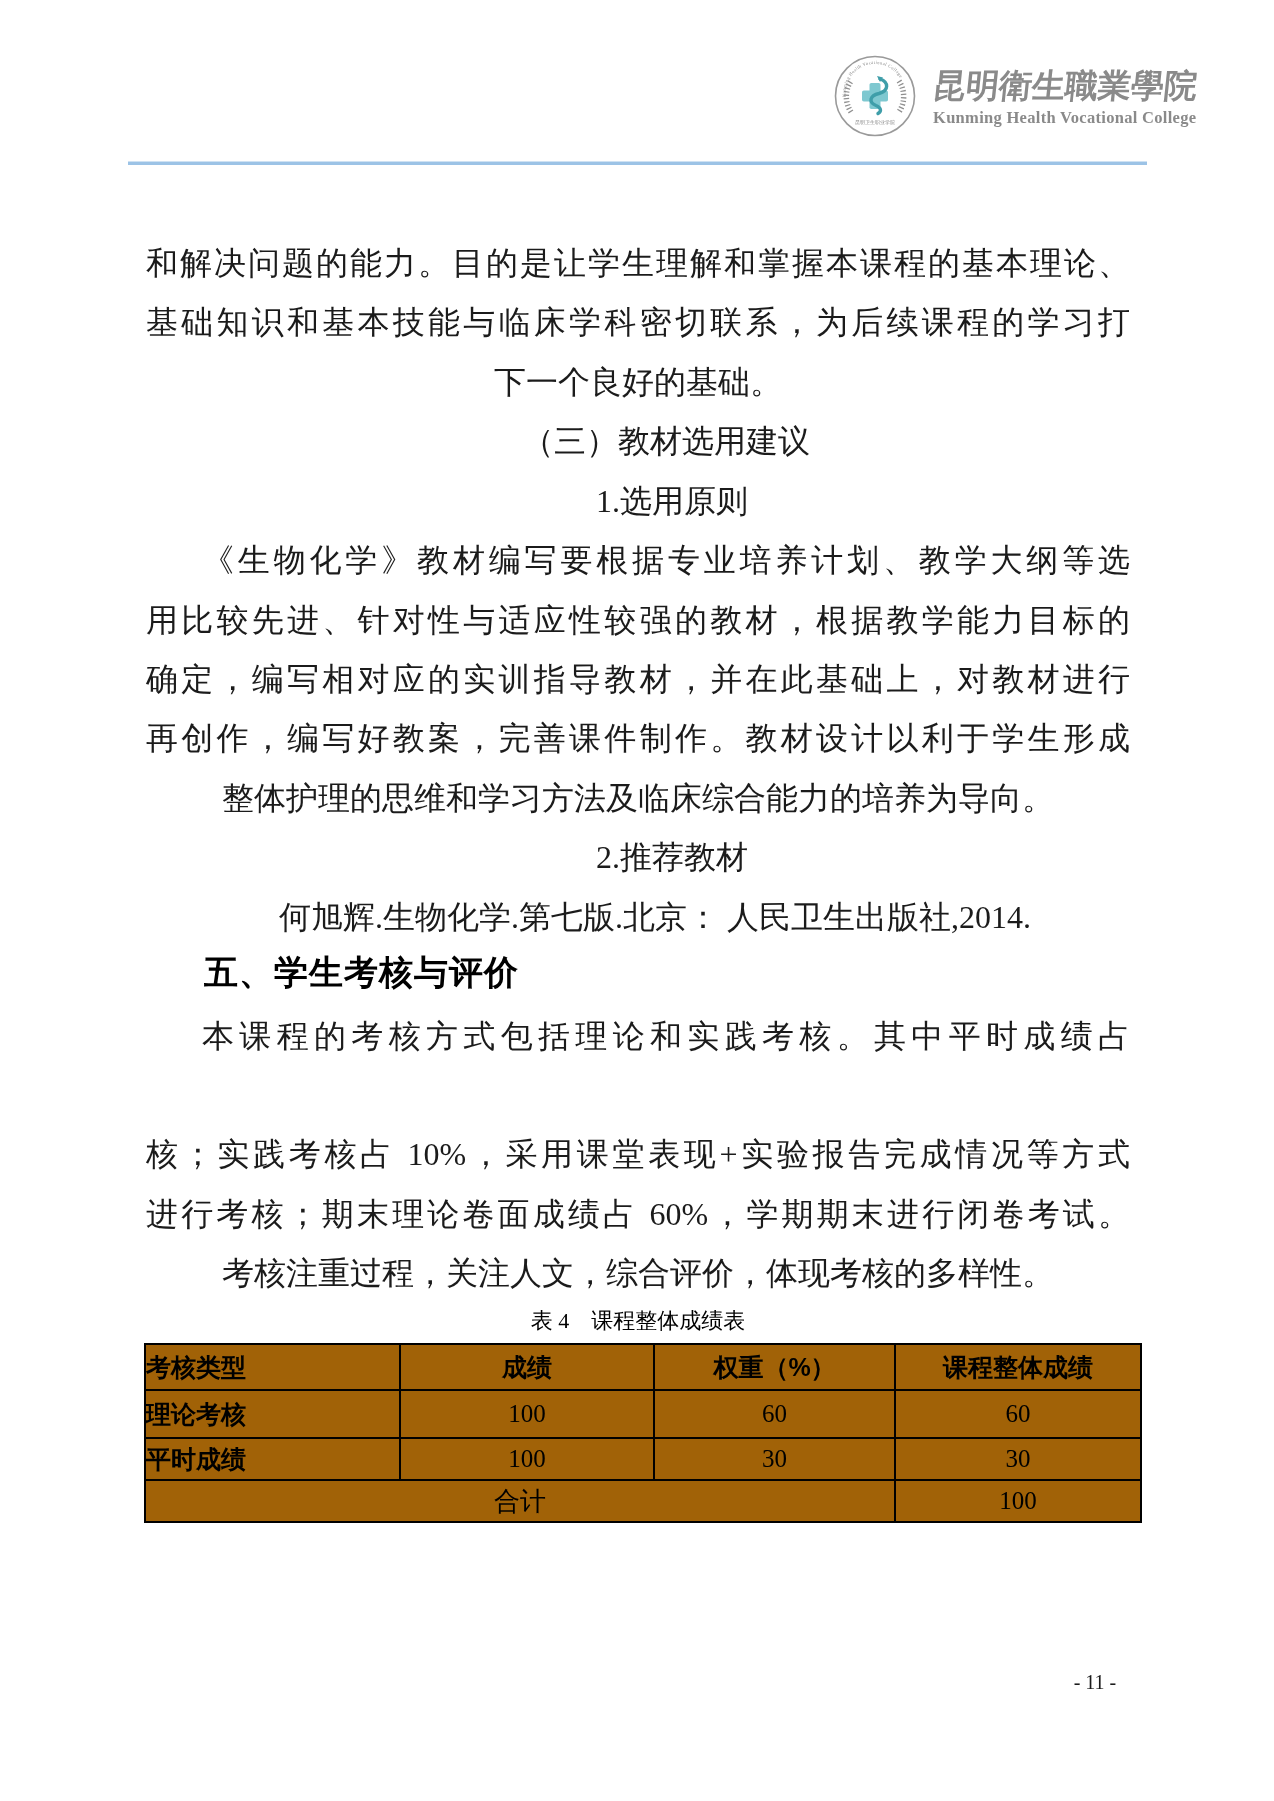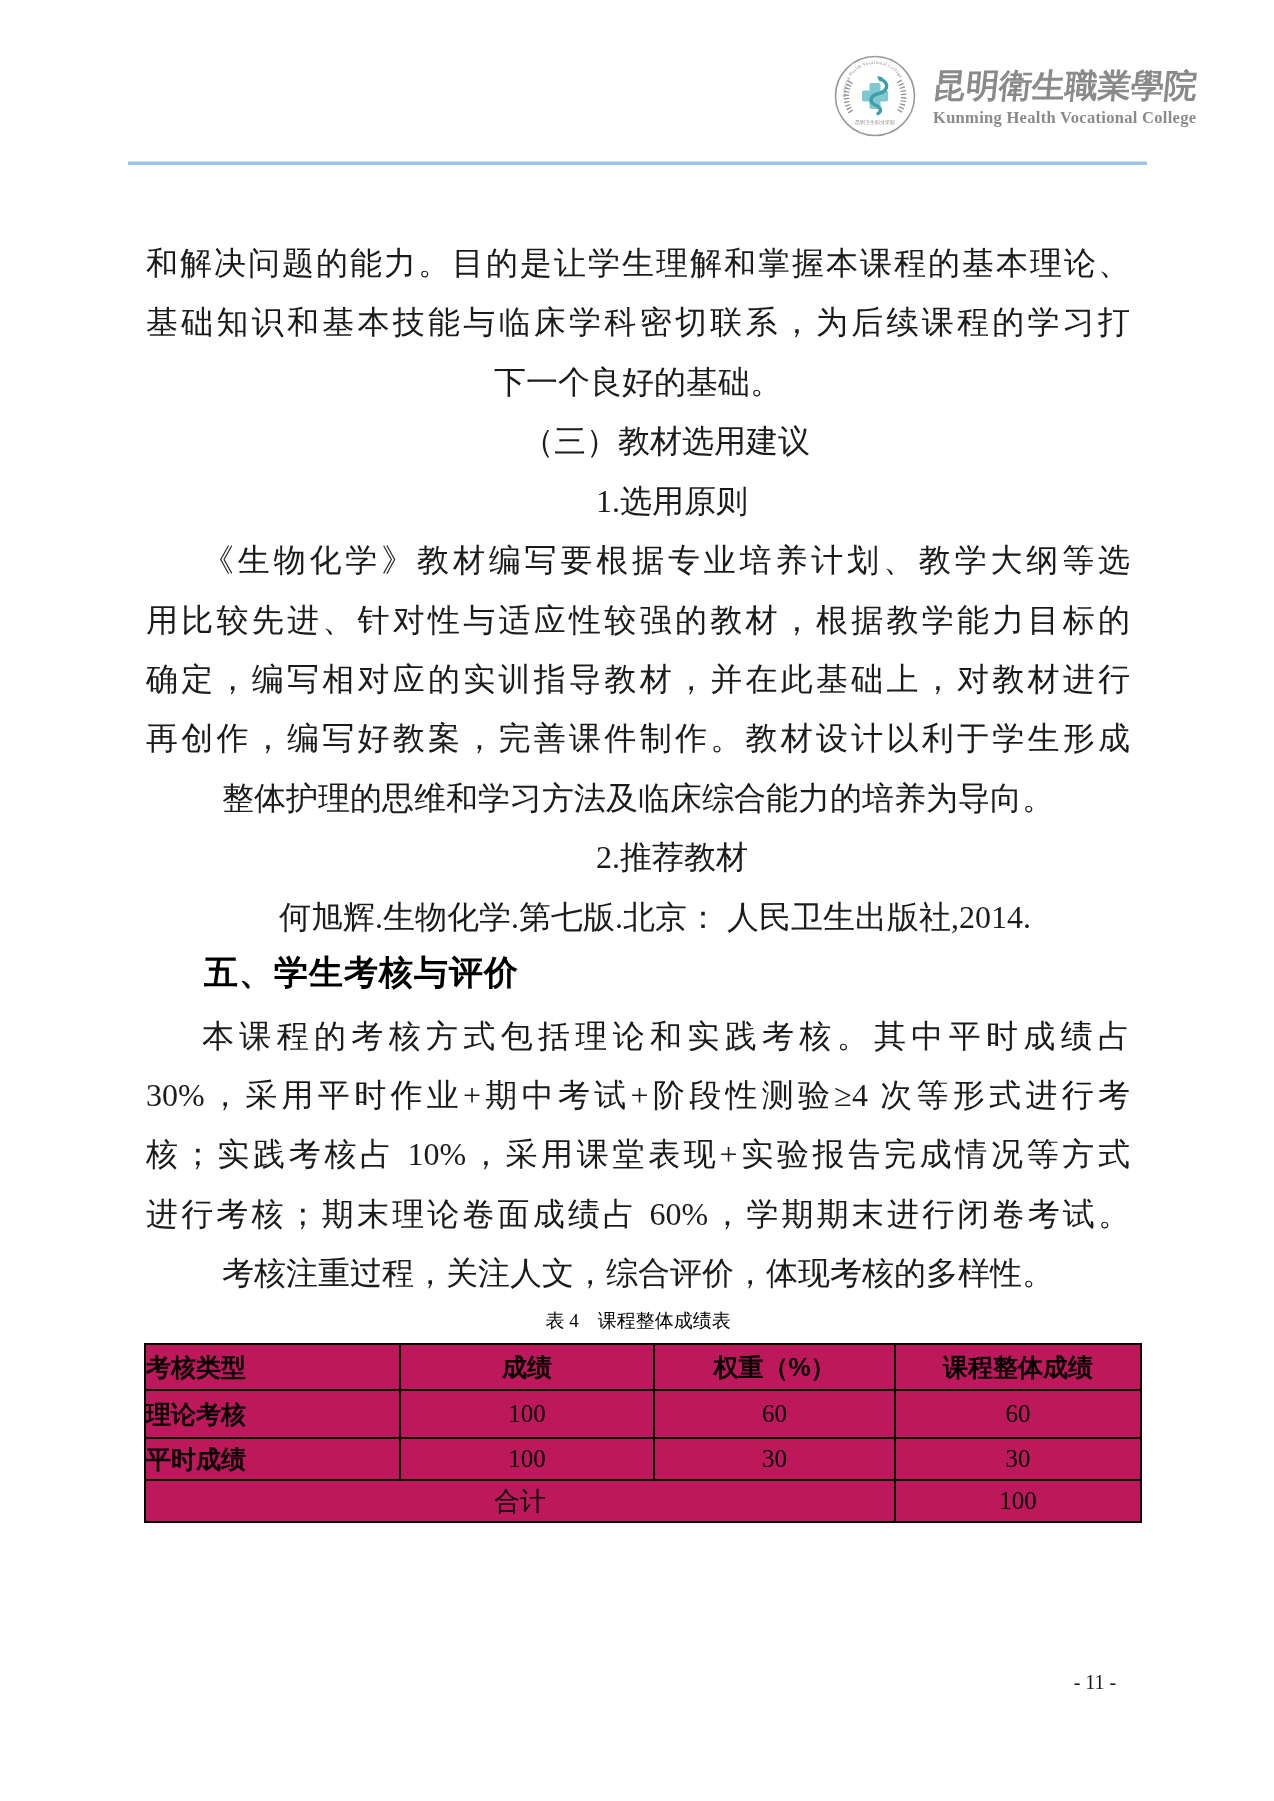--- a/index.html
+++ b/index.html
@@ -41,26 +41,26 @@
   .heading{
     position:absolute;left:146px;width:984px;height:48px;
     padding-left:58px;box-sizing:border-box;
     font-family:"Liberation Sans","DejaVu Sans",sans-serif;
     font-weight:bold;font-size:34px;line-height:44px;color:#000;
     letter-spacing:1px;
   }
   
   .tbl-caption{
     position:absolute;left:146px;top:1303px;width:984px;height:38px;
-    text-align:center;font-size:19px;line-height:36px;color:#000;
+    text-align:center;font-size:22px;line-height:36px;color:#000;
   }
   table.grade{
     position:absolute;left:144px;top:1343px;
     width:996px;border-collapse:collapse;table-layout:fixed;
-    background:#be185d;
+    background:#a16207;
   }
   table.grade td,table.grade th{
     border:2px solid #000;vertical-align:middle;
     padding:0;overflow:hidden;
   }
   table.grade{border:2px solid #000;}
   th.hleft,td.rlabel{
     text-align:left;padding-left:16px;
     font-family:"Liberation Sans","DejaVu Sans",sans-serif;
     font-weight:bold;font-size:25px;color:#000;
@@ -121,21 +121,20 @@
   <div class="bl just" style="top:598px">用比较先进、针对性与适应性较强的教材，根据教学能力目标的</div>
   <div class="bl just" style="top:657px">确定，编写相对应的实训指导教材，并在此基础上，对教材进行</div>
   <div class="bl" style="top:776px">整体护理的思维和学习方法及临床综合能力的培养为导向。</div>
   <div class="bl just" style="top:716px">再创作，编写好教案，完善课件制作。教材设计以利于学生形成</div>
   <div class="bl ind2b" style="top:835px">2.推荐教材</div>
   <div class="bl ind1" style="top:895px">何旭辉.生物化学.第七版.北京： 人民卫生出版社,2014.</div>
 
   <div class="heading" style="top:950px">五、学生考核与评价</div>
 
   <div class="bl just ind2" style="top:1014px">本课程的考核方式包括理论和实践考核。其中平时成绩占</div>
-  <div class="bl just" style="top:1073px">30%，采用平时作业+期中考试+阶段性测验≥4 次等形式进行考</div>
   <div class="bl just" style="top:1132px">核；实践考核占 10%，采用课堂表现+实验报告完成情况等方式</div>
   <div class="bl just" style="top:1192px">进行考核；期末理论卷面成绩占 60%，学期期末进行闭卷考试。</div>
   <div class="bl" style="top:1251px">考核注重过程，关注人文，综合评价，体现考核的多样性。</div>
 
   <div class="tbl-caption">表 4　课程整体成绩表</div>
 
   <table class="grade">
     <colgroup>
       <col style="width:255px">
         <col style="width:254px">

